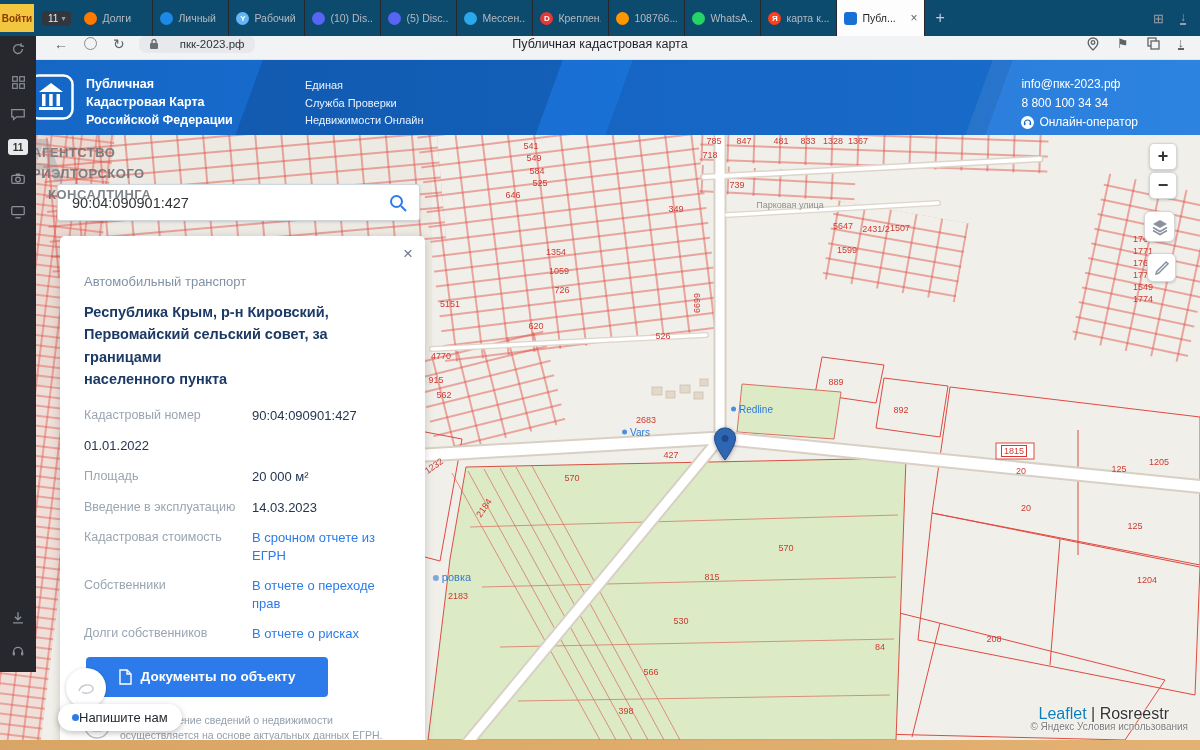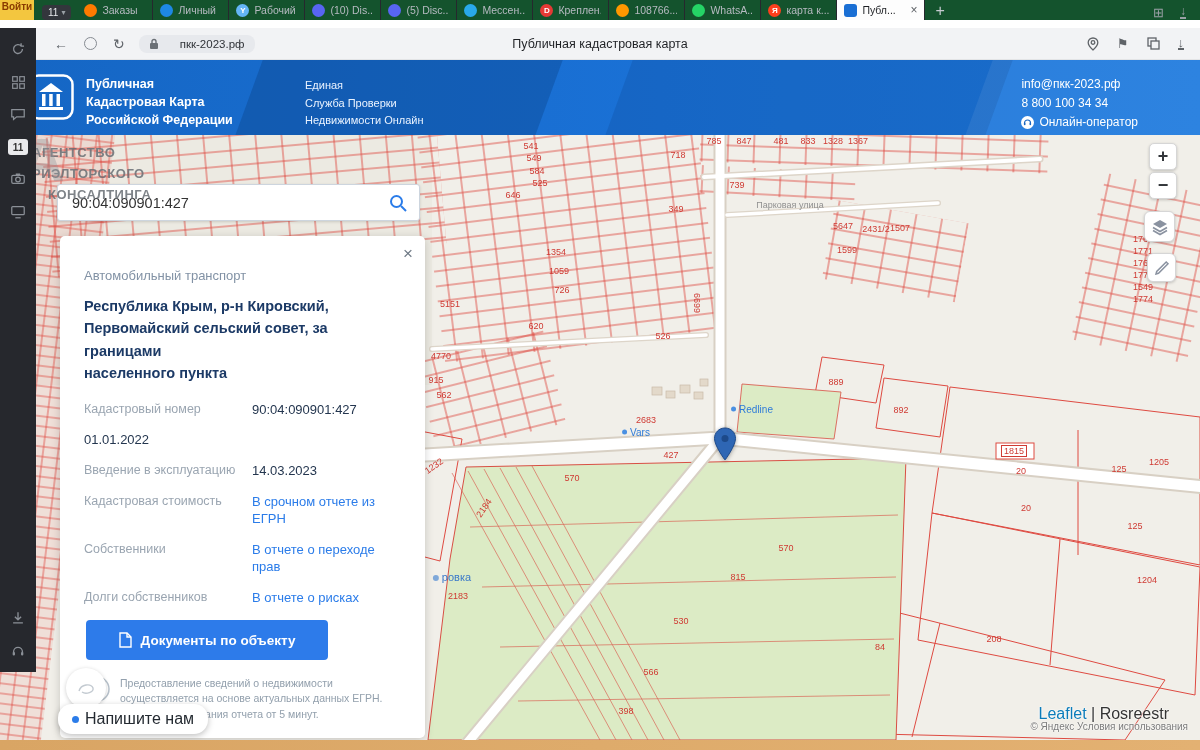--- a/index.html
+++ b/index.html
@@ -1,21 +1,21 @@
 <!DOCTYPE html>
 <html><head>
 <meta charset="utf-8">
 <style>
 *{margin:0;padding:0;box-sizing:border-box}
 html,body{width:1200px;height:750px}
 body{font-family:"Liberation Sans",sans-serif;overflow:hidden;background:#000}
 .screen{position:relative;width:1200px;height:750px;overflow:hidden;background:#fff}
 
 
-.tabbar{position:absolute;top:0;left:0;width:100%;height:20px;background:#14532d;display:flex;align-items:flex-end;z-index:60}
+.tabbar{position:absolute;top:0;left:0;width:100%;height:36px;background:#0c4a6e;display:flex;align-items:center;z-index:60}
 .login-badge{width:34px;height:28px;background:#f3c63f;color:#8a3b00;font-size:10px;font-weight:bold;display:flex;align-items:center;justify-content:center;flex:0 0 auto}
 .tabgroup{display:flex;align-items:center;gap:3px;margin:0 6px 0 8px;background:#33363c;border-radius:4px;padding:2px 6px;color:#e8eaed;font-size:10px;flex:0 0 auto}
 .tabgroup .chev{color:#9aa0a6;font-size:8px}
 .tabstrip{display:flex;height:100%;min-width:0}
 .tab{display:flex;align-items:center;gap:5px;width:76px;padding:0 7px;border-right:1px solid #26282e;color:#b6bac1;font-size:10.5px}
 .tab.active{background:#fdfdfd;color:#1f2125;width:88px}
 .fav{flex:0 0 13px;width:13px;height:13px;border-radius:50%;display:flex;align-items:center;justify-content:center;color:#fff;font-size:8px;font-weight:bold}
 .tab.active .fav{border-radius:3px}
 .tlabel{white-space:nowrap;overflow:hidden;flex:1 1 auto}
 .tclose{color:#5f6368;font-size:12px;margin-left:2px}
@@ -64,35 +64,35 @@
 .measurebtn{left:1147px;top:118px;width:29px;height:29px;border-radius:6px}
 
 
 .searchbox{position:absolute;left:57px;top:49px;width:363px;height:37px;background:#fff;border:1px solid #cdd5de;border-radius:3px;box-shadow:0 1px 3px rgba(0,0,0,.15);display:flex;align-items:center;z-index:7}
 .searchbox input{flex:1;border:none;outline:none;font-size:14.5px;color:#333;padding:0 10px 0 14px;font-family:inherit;background:transparent;min-width:0}
 .searchbtn{padding-right:12px;display:flex;align-items:center}
 
 
 .panel{position:absolute;left:60px;top:101px;width:365px;background:#fff;border-radius:5px;box-shadow:0 2px 10px rgba(0,0,0,.18);z-index:7;padding:22px 24px 16px 24px}
 .pclose{position:absolute;top:8px;right:12px;font-size:17px;color:#6f7a86}
-.pcategory{font-size:13px;color:#8292a5;margin-top:10px}
+.pcategory{font-size:13px;color:#8292a5;margin-top:16px}
 .ptitle{margin-top:12px;font-size:14.5px;font-weight:bold;color:#1c3a66;line-height:1.55}
 .prows{margin-top:16px}
 .prow{display:flex;margin-bottom:13px}
 .plabel{flex:0 0 168px;font-size:12.5px;color:#9aa5b1;line-height:1.35;padding-right:10px}
 .pvalue{flex:1;font-size:13px;color:#24364f;line-height:1.35}
 .plink{color:#2b7ce9}
 .pbutton{margin-top:14px;margin-left:2px;width:242px;height:40px;background:#2d7bea;border:none;border-radius:4px;color:#fff;font-size:13.5px;font-weight:bold;display:flex;align-items:center;justify-content:center;gap:9px;font-family:inherit}
 .pnote{margin-top:16px;display:flex;gap:10px;align-items:flex-start}
 .pnotetext{font-size:10.5px;color:#93a0ad;line-height:1.45;flex:1}
 
 
 .chatwrap{position:absolute;left:58px;top:533px;z-index:8;width:150px;height:70px}
 .chatcircle{position:absolute;left:8px;top:0;width:40px;height:40px;background:#fff;border-radius:50%;box-shadow:0 1px 4px rgba(0,0,0,.2);display:flex;align-items:center;justify-content:center;color:#aeb6bd}
-.chatpill{position:absolute;left:0;top:36px;display:flex;align-items:center;gap:6px;background:#fff;border-radius:14px;box-shadow:0 2px 6px rgba(0,0,0,.25);padding:6px 14px;font-size:16px;color:#242a31;white-space:nowrap}
+.chatpill{position:absolute;left:0;top:36px;display:flex;align-items:center;background:#fff;border-radius:14px;box-shadow:0 2px 6px rgba(0,0,0,.25);padding:6px 14px;font-size:13px;color:#242a31;white-space:nowrap}
 .chatdot{width:7px;height:7px;border-radius:50%;background:#2b7ce9}
 
 
 .attr1{position:absolute;right:31px;top:570px;font-size:16px;z-index:4;color:#333;text-shadow:0 0 2px #fff,0 0 2px #fff}
 .attr1 .leaflet{color:#0b7cba}
 .attr2{position:absolute;right:12px;top:586px;font-size:10px;color:#7b7b7b;z-index:4;text-shadow:0 0 2px #fff,0 0 2px #fff}
 
 
 .watermark{position:absolute;left:22px;top:0;z-index:9;pointer-events:none}
 .wm-big{position:absolute;left:-2px;top:-6px;font-size:62px;font-weight:bold;color:rgba(145,150,156,.38);line-height:1}
@@ -114,21 +114,21 @@
 
   <div class="tabbar">
     <div class="login-badge">Войти</div>
     <div class="tabgroup">
       <span>11</span>
       <span class="chev">▾</span>
     </div>
     <div class="tabstrip">
         <div class="tab">
           <span class="fav" style="background: rgb(255, 122, 0);"></span>
-          <span class="tlabel">Заказы</span>
+          <span class="tlabel">Долги</span>
         </div>
         <div class="tab">
           <span class="fav" style="background: rgb(30, 136, 229);"></span>
           <span class="tlabel">Личный</span>
         </div>
         <div class="tab">
           <span class="fav" style="background: rgb(100, 181, 246);">Y</span>
           <span class="tlabel">Рабочий</span>
         </div>
         <div class="tab">
@@ -340,31 +340,31 @@
         <span class="maplabel" style="left: 441px; top: 221px; transform: translate(-50%, -50%);">4770</span>
         <span class="maplabel" style="left: 436px; top: 245px; transform: translate(-50%, -50%);">915</span>
         <span class="maplabel" style="left: 444px; top: 260px; transform: translate(-50%, -50%);">562</span>
         <span class="maplabel" style="left: 370px; top: 314px; transform: translate(-50%, -50%);">372</span>
         <span class="maplabel" style="left: 434px; top: 331px; transform: translate(-50%, -50%) rotate(-35deg);">1232</span>
         <span class="maplabel" style="left: 484px; top: 373px; transform: translate(-50%, -50%) rotate(-55deg);">2184</span>
         <span class="maplabel" style="left: 458px; top: 461px; transform: translate(-50%, -50%);">2183</span>
         <span class="maplabel" style="left: 671px; top: 320px; transform: translate(-50%, -50%);">427</span>
         <span class="maplabel" style="left: 572px; top: 343px; transform: translate(-50%, -50%);">570</span>
         <span class="maplabel" style="left: 786px; top: 413px; transform: translate(-50%, -50%);">570</span>
-        <span class="maplabel" style="left: 738px; top: 442px; transform: translate(-50%, -50%); text-align: center;">815</span>
+        <span class="maplabel" style="left: 712px; top: 442px; transform: translate(-50%, -50%); text-align: center;">815</span>
         <span class="maplabel" style="left: 681px; top: 486px; transform: translate(-50%, -50%);">530</span>
         <span class="maplabel" style="left: 651px; top: 537px; transform: translate(-50%, -50%);">566</span>
         <span class="maplabel" style="left: 626px; top: 576px; transform: translate(-50%, -50%);">398</span>
         <span class="maplabel" style="left: 714px; top: 6px; transform: translate(-50%, -50%);">785</span>
         <span class="maplabel" style="left: 744px; top: 6px; transform: translate(-50%, -50%);">847</span>
         <span class="maplabel" style="left: 781px; top: 6px; transform: translate(-50%, -50%);">481</span>
         <span class="maplabel" style="left: 808px; top: 6px; transform: translate(-50%, -50%);">833</span>
         <span class="maplabel" style="left: 833px; top: 6px; transform: translate(-50%, -50%);">1328</span>
         <span class="maplabel" style="left: 858px; top: 6px; transform: translate(-50%, -50%);">1367</span>
-        <span class="maplabel" style="left: 678px; top: 20px; transform: translate(-50%, -50%);">718</span>
+        <span class="maplabel" style="left: 710px; top: 20px; transform: translate(-50%, -50%);">718</span>
         <span class="maplabel" style="left: 737px; top: 50px; transform: translate(-50%, -50%);">739</span>
         <span class="maplabel" style="left: 676px; top: 74px; transform: translate(-50%, -50%);">349</span>
         <span class="maplabel" style="left: 697px; top: 168px; transform: translate(-50%, -50%) rotate(-90deg);">6699</span>
         <span class="maplabel" style="left: 843px; top: 91px; transform: translate(-50%, -50%);">5647</span>
         <span class="maplabel" style="left: 876px; top: 94px; transform: translate(-50%, -50%);">2431/2</span>
         <span class="maplabel" style="left: 847px; top: 115px; transform: translate(-50%, -50%);">1599</span>
         <span class="maplabel" style="left: 900px; top: 93px; transform: translate(-50%, -50%);">1507</span>
         <span class="maplabel" style="left: 1143px; top: 104px; transform: translate(-50%, -50%);">1765</span>
         <span class="maplabel" style="left: 1143px; top: 116px; transform: translate(-50%, -50%);">1771</span>
         <span class="maplabel" style="left: 1143px; top: 128px; transform: translate(-50%, -50%);">1768</span>
@@ -438,20 +438,24 @@
       </div>
       <div class="prows">
           <div class="prow">
             <div class="plabel">Кадастровый номер</div>
             <div class="pvalue">90:04:090901:427</div>
           </div>
           <div class="prow">
             <div class="pvalue">01.01.2022</div>
           </div>
           <div class="prow">
+            <div class="plabel">Площадь</div>
+            <div class="pvalue">20 000 м²</div>
+          </div>
+          <div class="prow">
             <div class="plabel">Введение в эксплуатацию</div>
             <div class="pvalue">14.03.2023</div>
           </div>
           <div class="prow">
             <div class="plabel">Кадастровая стоимость</div>
             <div class="pvalue plink">В срочном отчете из ЕГРН</div>
           </div>
           <div class="prow">
             <div class="plabel">Собственники</div>
             <div class="pvalue plink">В отчете о переходе прав</div>

